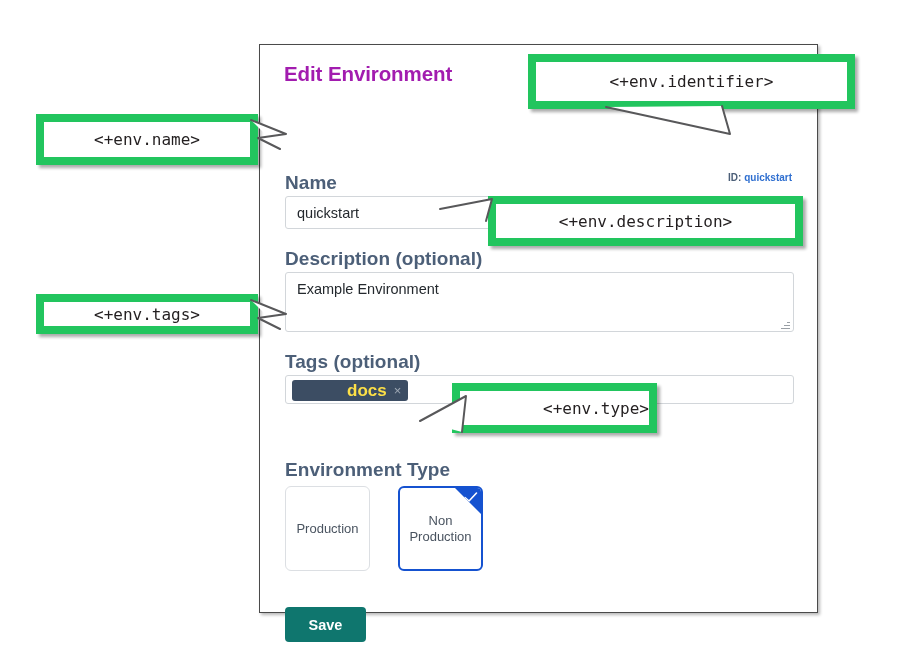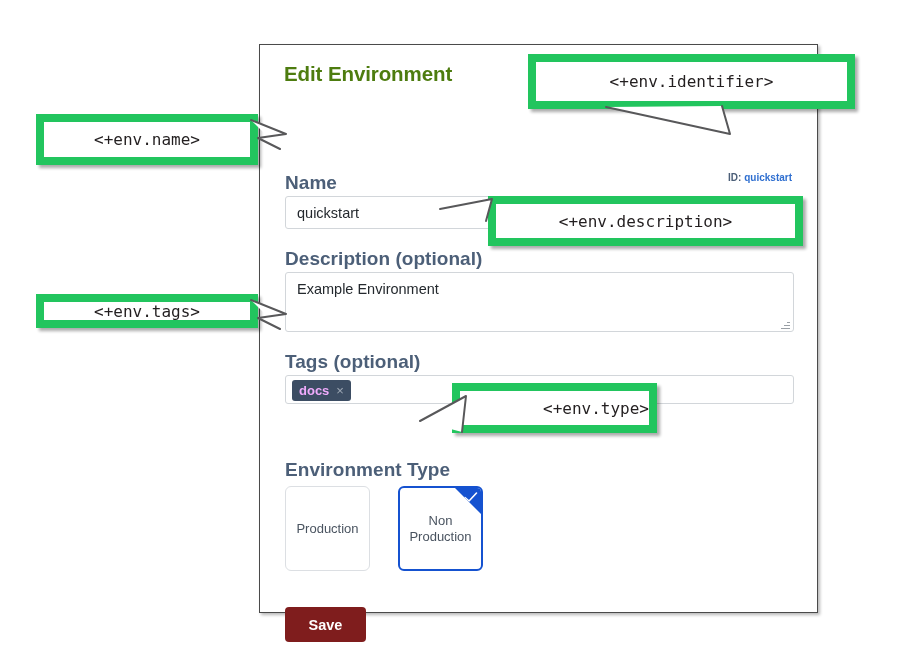--- a/index.html
+++ b/index.html
@@ -28,21 +28,21 @@
     box-sizing: border-box;
     box-shadow: 2px 2px 3px rgba(0,0,0,0.28);
   }
 
   #dialog-title {
     position: absolute;
     left: 24px;
     top: 17px;
     font-size: 20.5px;
     font-weight: bold;
-    color: #4d7c0f;
+    color: #a21caf;
     letter-spacing: -0.1px;
   }
 
   
   .field-label {
     position: absolute;
     font-size: 19px;
     font-weight: bold;
     color: #4c5f78;
     letter-spacing: 0.05px;
@@ -117,24 +117,25 @@
     top: 4px;
     height: 21px;
     background: #3c4d63;
     border-radius: 3px;
     display: flex;
     align-items: center;
     padding: 0 7px;
     gap: 7px;
   }
   #tag-chip .tag-text {
-    font-size: 13px;
-    font-weight: bold;
-    color: #f0abfc;
+    font-size: 17px;
+    font-weight: bold;
+    color: #fde047;
     line-height: 1;
+    margin-left: 48px;
   }
   #tag-chip .tag-remove {
     font-size: 13px;
     color: #9fa9b5;
     line-height: 1;
     font-weight: normal;
   }
 
   
   #label-envtype { left: 25px; top: 414px; }
@@ -179,21 +180,21 @@
     top: 3px;
   }
 
   
   #save-button {
     position: absolute;
     left: 25px;
     top: 562px;
     width: 81px;
     height: 35px;
-    background: #7f1d1d;
+    background: #0f766e;
     border: none;
     border-radius: 4px;
     color: #ffffff;
     font-family: "Liberation Sans", sans-serif;
     font-size: 14.5px;
     font-weight: bold;
     cursor: pointer;
     padding: 0;
   }
 
@@ -213,21 +214,21 @@
     white-space: nowrap;
     z-index: 5;
   }
   .callout-tail {
     position: absolute;
     z-index: 6;
     overflow: visible;
   }
 
   #callout-name     { left: 36px;  top: 114px; width: 222px; height: 51px; }
-  #callout-tags     { left: 36px;  top: 294px; width: 222px; height: 34px; }
+  #callout-tags     { left: 36px;  top: 294px; width: 222px; height: 40px; }
   #callout-identifier { left: 528px; top: 54px;  width: 327px; height: 55px; }
   #callout-description { left: 488px; top: 196px; width: 315px; height: 50px; }
   #callout-type     { left: 452px; top: 383px; width: 205px; height: 50px; justify-content: flex-end; }
 </style>
 </head>
 <body>
 
 <div id="dialog-card">
 
   <div id="dialog-title">Edit Environment</div>

